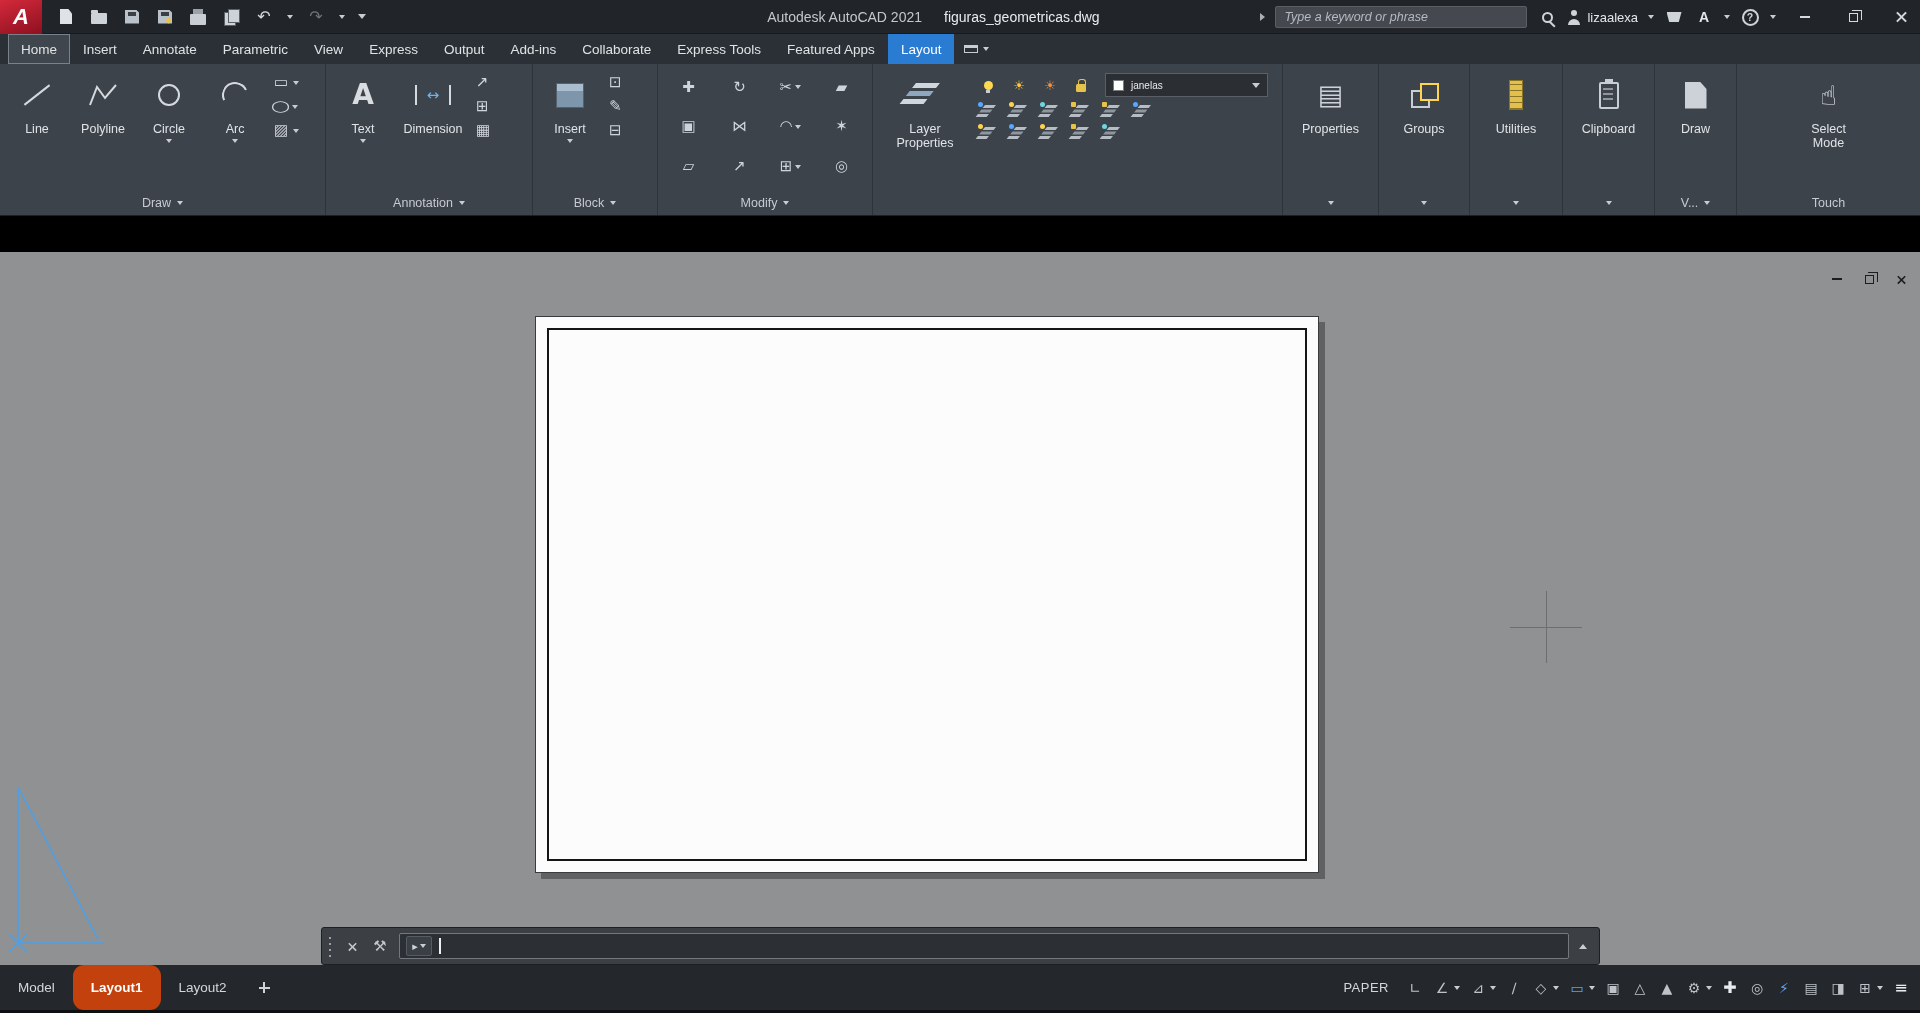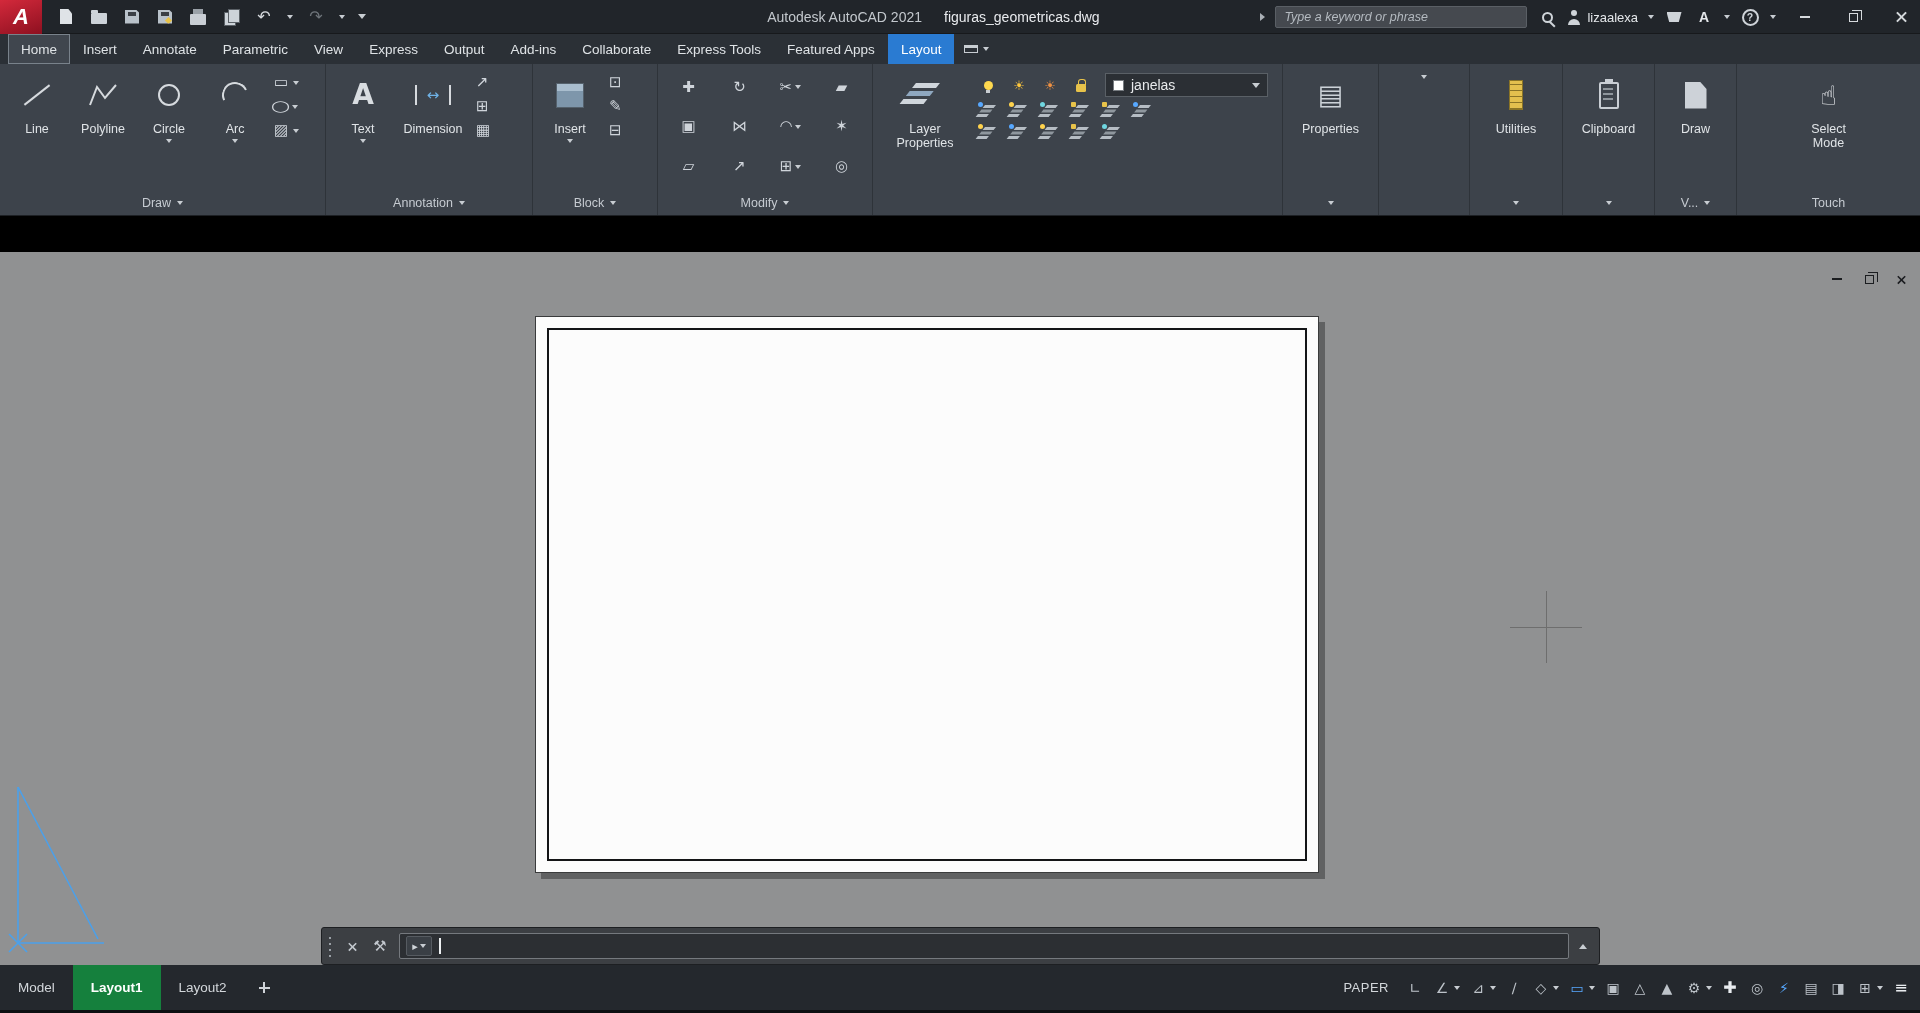--- a/index.html
+++ b/index.html
@@ -115,21 +115,21 @@
   .bulb { width:9px; height:9px; border-radius:50%; background:#ffd94f; position:relative; }
   .bulb::after { content:""; position:absolute; bottom:-3.5px; left:2.5px; width:4px; height:3px; background:#c9cdd2; }
   .gsun { font-size:13px; line-height:1; }
   .gsun.y { color:#ffc83d; } .gsun.o { color:#f09243; }
   .lock { width:10px; height:8px; background:#e8c34a; border-radius:1.5px; position:relative; margin-top:5px; }
   .lock::before { content:""; position:absolute; top:-5px; left:2px; width:6px; height:5px;
     border:1.5px solid #e8c34a; border-bottom:none; border-radius:3px 3px 0 0; }
   .layer-combo { flex:1; height:24px; margin:0 8px 0 2px; background:#2b2f34; border:1px solid #5a6066;
     display:flex; align-items:center; gap:7px; padding:0 7px; }
   .swatch { width:11px; height:11px; background:#ffffff; border:1px solid #777c81; }
-  .combo-txt { flex:1; font-size:14px; color:#e8eaec; }
+  .combo-txt { flex:1; font-size:10px; color:#e8eaec; }
   .lyr { position:relative; width:17px; height:14px; }
   .lyr::before { content:""; position:absolute; top:1px; left:4px; width:11px; height:2.5px; background:#b6bdc4;
     transform:skewX(-38deg); box-shadow:0 4.5px 0 #8f979e, 0 9px 0 #b6bdc4; }
   .lyr.y::after, .lyr.b::after, .lyr.c::after, .lyr.g::after { content:""; position:absolute; left:-2px; top:-2px;
     width:5px; height:5px; border-radius:50%; }
   .lyr.y::after { background:#ffd34d; } .lyr.b::after { background:#57a8ff; }
   .lyr.c::after { background:#6fd6e0; } .lyr.g::after { background:#e8c34a; border-radius:1px; }
   
   .gprop { font-size:27px; color:#ccd2d8; line-height:1; }
   .group-ic { position:relative; width:27px; height:24px; }
@@ -179,21 +179,21 @@
   .blink { width:2px; height:16px; background:#eef1f3; animation:blink 1.1s steps(2) infinite; }
   @keyframes blink { 50% { opacity:0; } }
   .cmd-input { flex:1; background:transparent; border:none; outline:none; color:#e8eaec; font-size:13px; }
   .cmdline .caret-up { margin-left:auto; }
 
   
   #bottombar { position:absolute; left:0; top:965px; width:100%; height:52px; background:#24282d;
     border-bottom:7px solid #0d0f11; display:flex; align-items:center; justify-content:space-between; padding:0 10px 0 0; }
   .bl-tabs { display:flex; align-items:center; height:100%; }
   .btab { display:flex; align-items:center; padding:0 18px; height:100%; font-size:13.5px; color:#d3d7db; }
-  .btab.active { background:#15803d; color:#fff; font-weight:bold; }
+  .btab.active { background:#c2410c; color:#fff; font-weight:bold;border-radius:11px; }
   .btab-add { display:flex; align-items:center; padding:0 14px; color:#cfd3d8; }
   .status-right { display:flex; align-items:center; gap:9px; }
   .space-label { font-size:13px; color:#d3d7db; letter-spacing:0.5px; margin-right:8px; }
   .sgroup { display:flex; align-items:center; gap:3px; }
   .sicon { min-width:18px; height:20px; display:flex; align-items:center; justify-content:center;
     font-size:14px; color:#bdc3c9; line-height:1; }
   .sicon.blue { color:#57a8ff; }
   .sicon.bright { color:#e9ecef; font-size:16px; }
 </style>
 </head>
@@ -533,20 +533,28 @@
             </div>
           <span class="blabel">Properties</span>
         </div>
       </div>
       <div class="panel-footer">
         <i class="caret-down sm"></i>
       </div>
     </div>
 
     <div class="panel" style="width:91px">
+      <div class="panel-body" style="justify-content:center">
+        <div class="bigbtn" style="width:80px">
+          <div class="icb">
+              <i class="group-ic"></i>
+            </div>
+          <span class="blabel">Groups</span>
+        </div>
+      </div>
       <div class="panel-footer">
         <i class="caret-down sm"></i>
       </div>
     </div>
 
     <div class="panel" style="width:93px">
       <div class="panel-body" style="justify-content:center">
         <div class="bigbtn" style="width:82px">
           <div class="icb">
               <i class="ruler-ic"></i>

